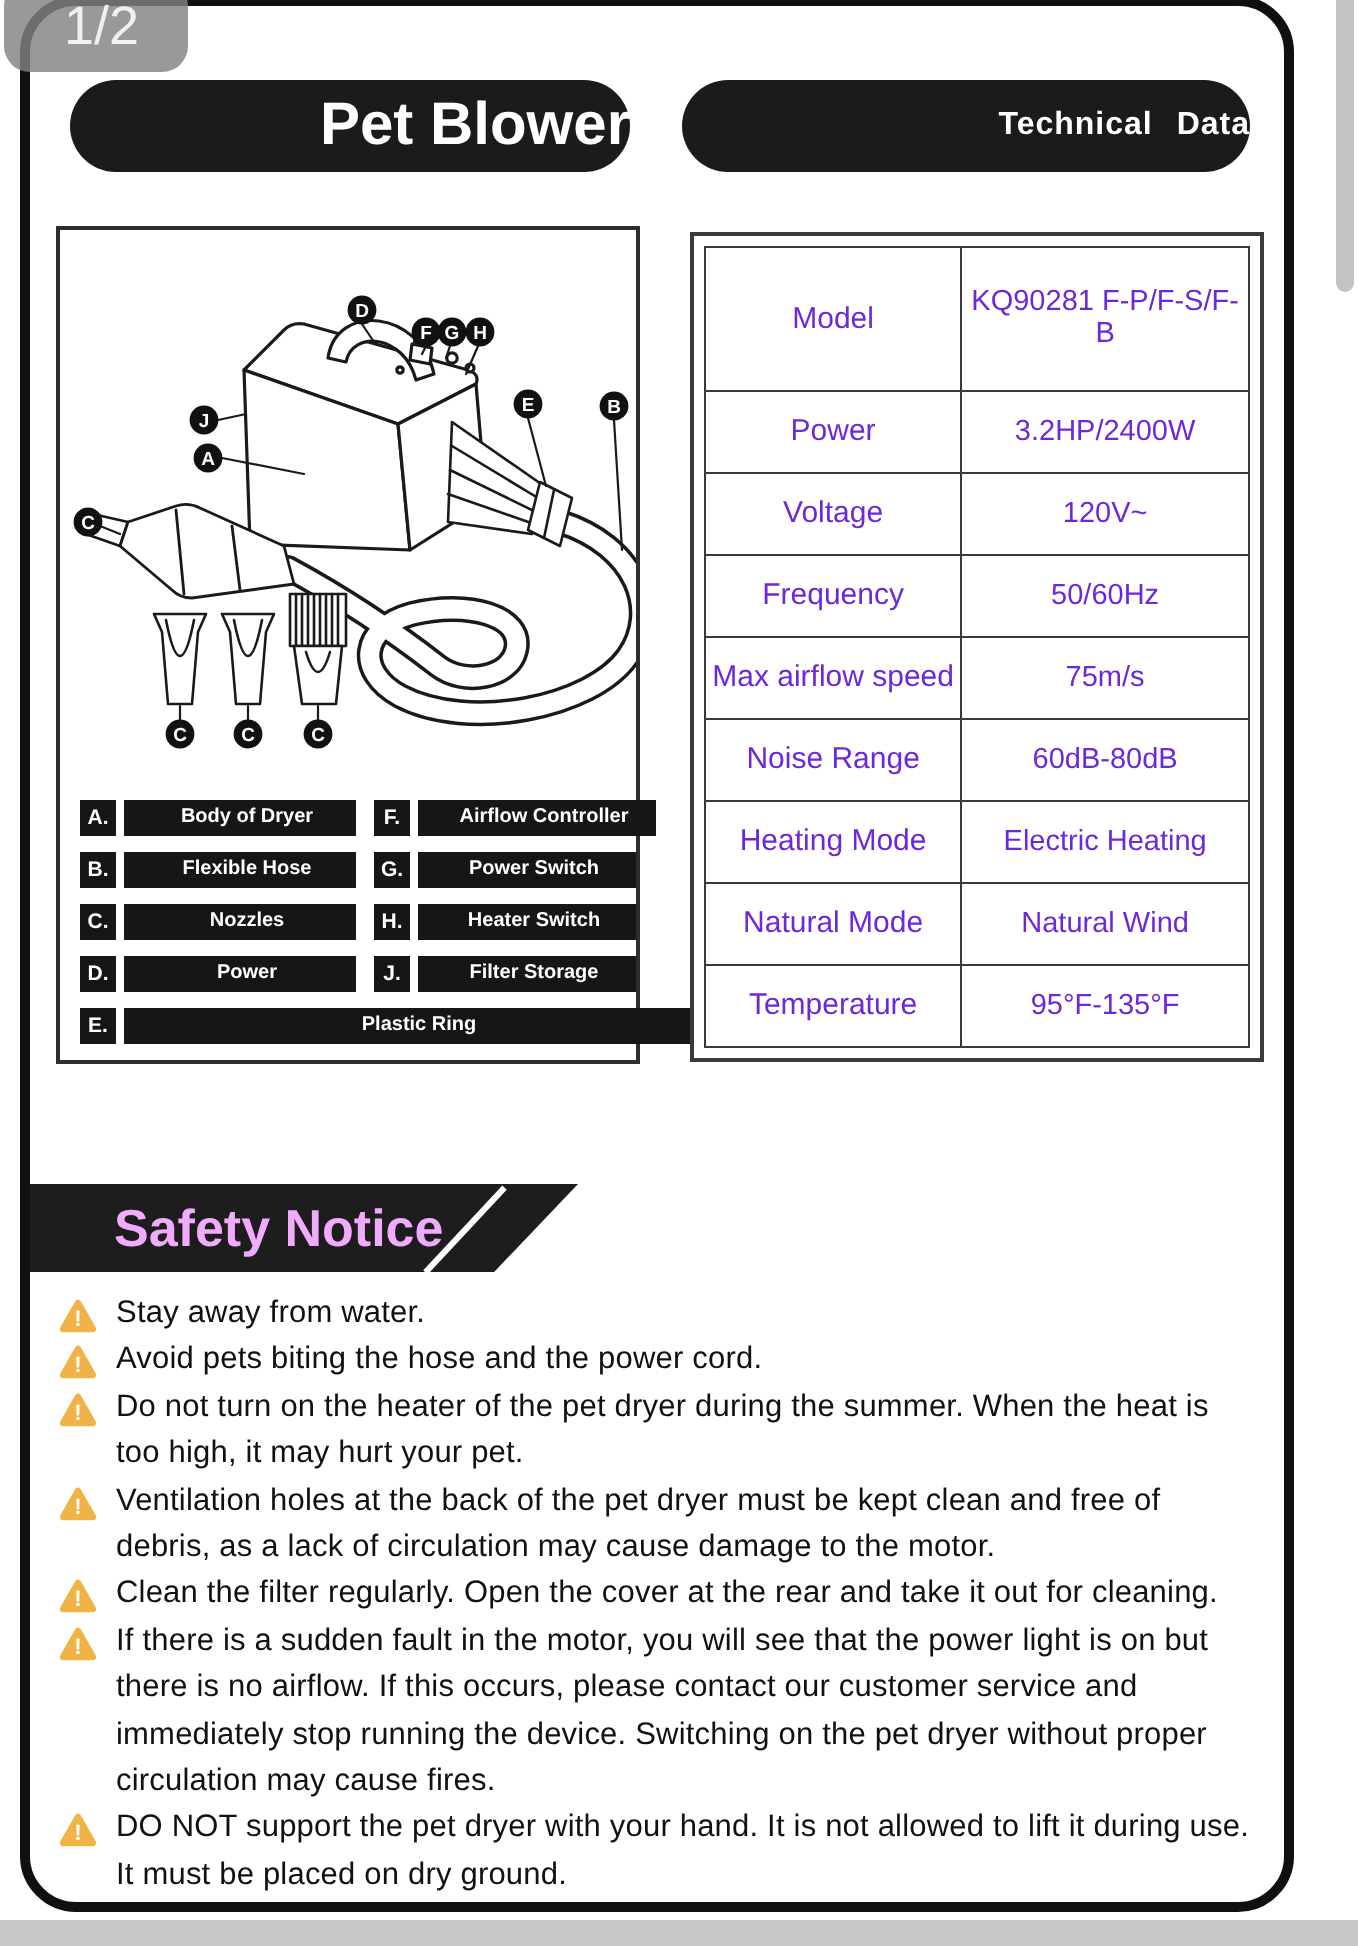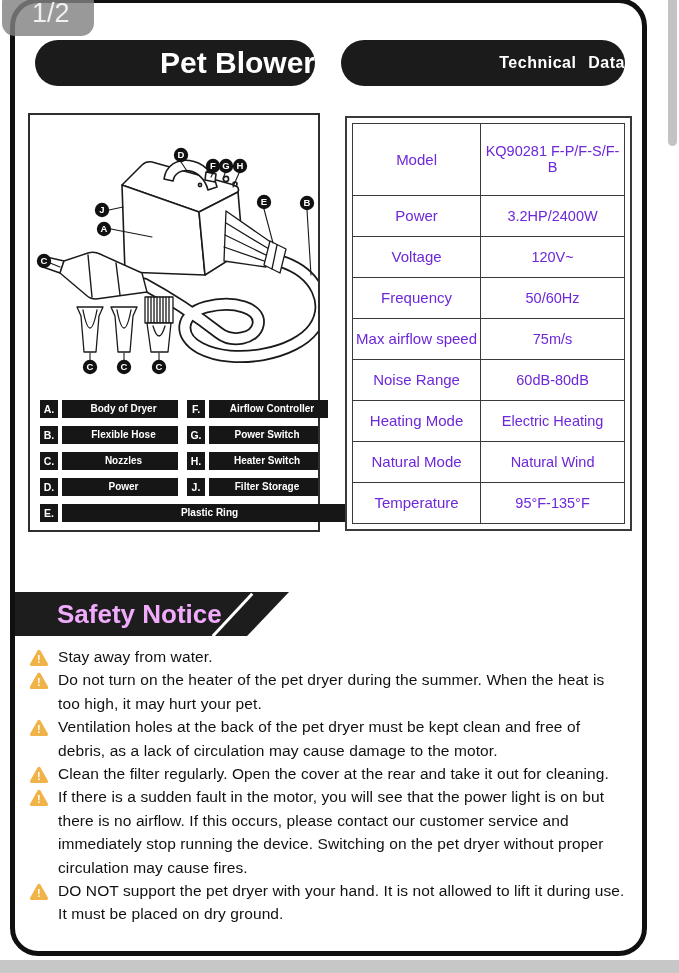--- a/index.html
+++ b/index.html
@@ -308,20 +308,21 @@
         <path d="M8.6 1.6 L1.1 14.8 a1.6 1.6 0 0 0 1.4 2.3 h15 a1.6 1.6 0 0 0 1.4-2.3 L11.4 1.6 a1.6 1.6 0 0 0-2.8 0 Z" fill="#f0b347"></path>
         <text x="10" y="14.2" text-anchor="middle" font-size="11" font-weight="bold" fill="#fff">!</text>
       </svg>
     <span class="s-text">Stay away from water.</span>
   </div>
   <div class="s-item">
     <svg class="tri" viewBox="0 0 20 18">
         <path d="M8.6 1.6 L1.1 14.8 a1.6 1.6 0 0 0 1.4 2.3 h15 a1.6 1.6 0 0 0 1.4-2.3 L11.4 1.6 a1.6 1.6 0 0 0-2.8 0 Z" fill="#f0b347"></path>
         <text x="10" y="14.2" text-anchor="middle" font-size="11" font-weight="bold" fill="#fff">!</text>
       </svg>
+    <span class="s-text">Avoid pets biting the hose and the power cord.</span>
   </div>
   <div class="s-item">
     <svg class="tri" viewBox="0 0 20 18">
         <path d="M8.6 1.6 L1.1 14.8 a1.6 1.6 0 0 0 1.4 2.3 h15 a1.6 1.6 0 0 0 1.4-2.3 L11.4 1.6 a1.6 1.6 0 0 0-2.8 0 Z" fill="#f0b347"></path>
         <text x="10" y="14.2" text-anchor="middle" font-size="11" font-weight="bold" fill="#fff">!</text>
       </svg>
     <span class="s-text">Do not turn on the heater of the pet dryer during the summer. When the heat is too high, it may hurt your pet.</span>
   </div>
   <div class="s-item">
     <svg class="tri" viewBox="0 0 20 18">

